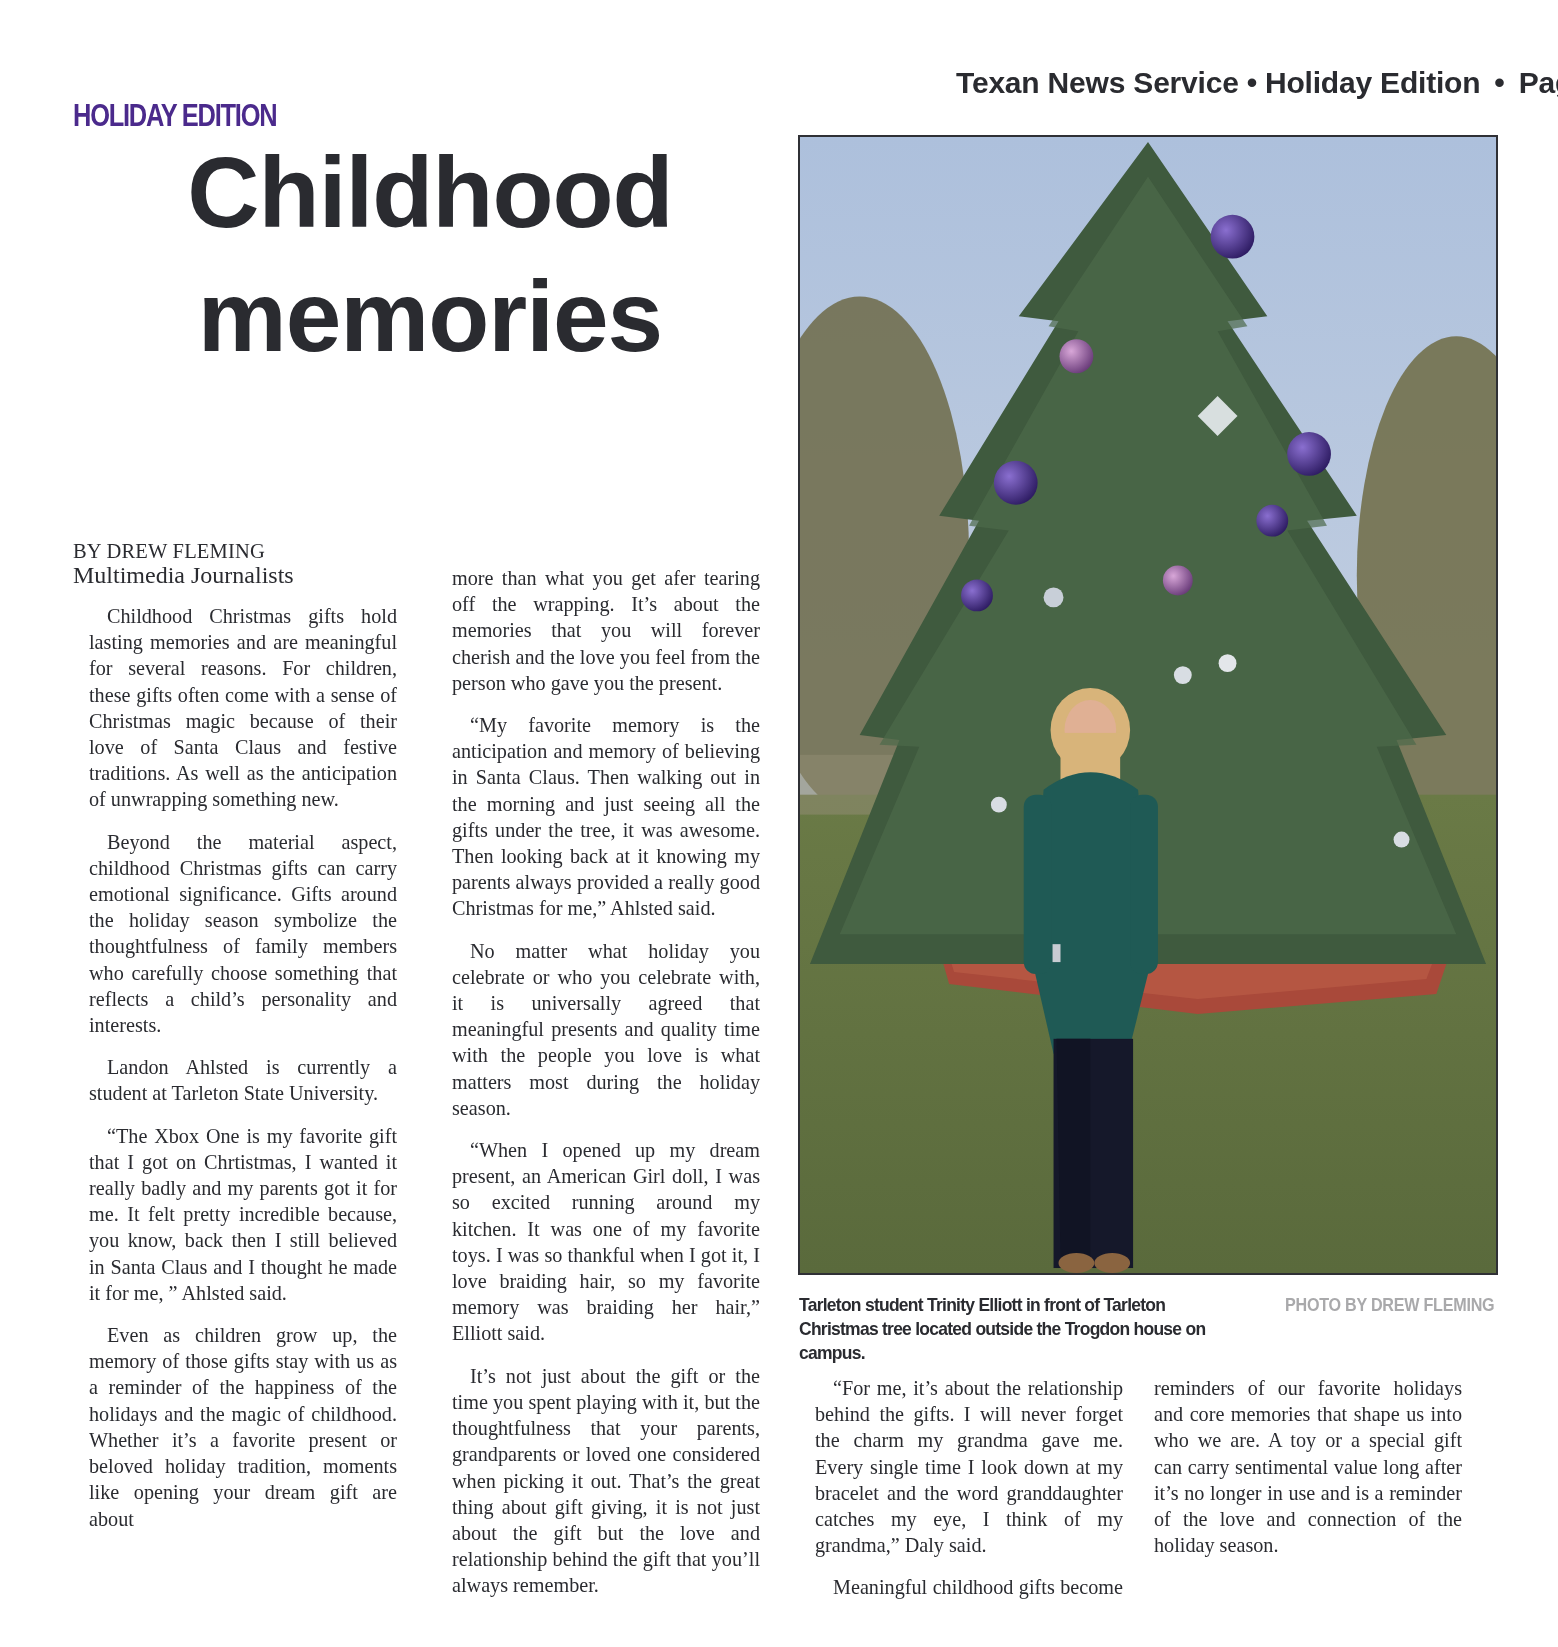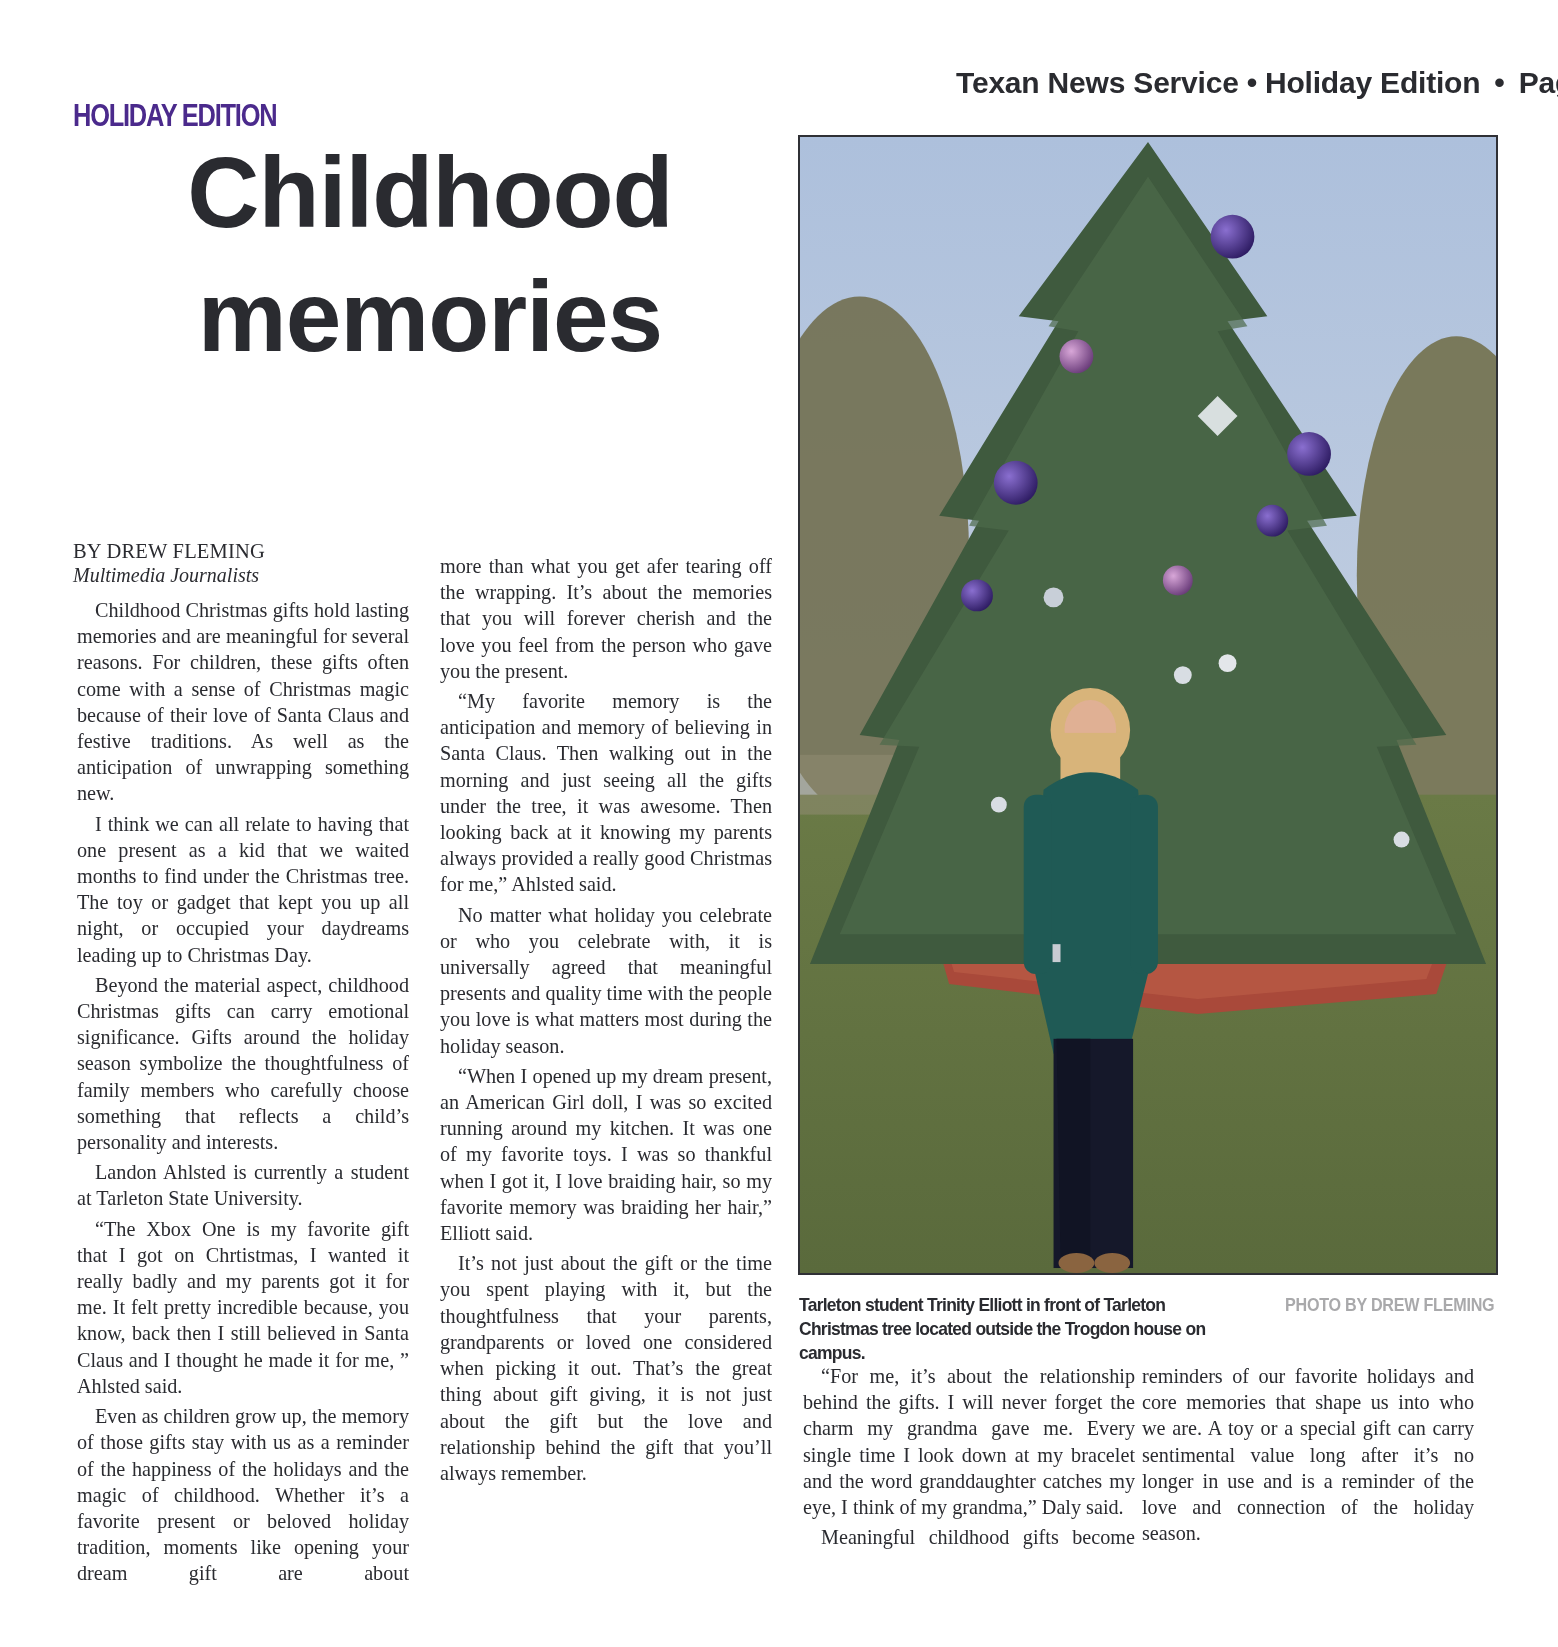--- a/index.html
+++ b/index.html
@@ -20,32 +20,32 @@
     position: absolute; left: 66px; top: 130px; width: 728px;
     font-family: "Liberation Sans", sans-serif; font-weight: bold; font-size: 100px;
     line-height: 124px; text-align: center; color: #2a2b30; letter-spacing: -1px;
     margin: 0;
   }
   .headline span { display: block; }
   .body-text {
     font-family: "Liberation Serif", serif; font-size: 20.2px; line-height: 26.2px;
     color: #2a2b30; text-align: justify;
   }
-  .body-text p { margin: 4px; text-indent: 18px; }
+  .body-text p { margin: 16px; text-indent: 18px; }
   .col { position: absolute; }
   .col1 { left: 73px; top: 539px; width: 340px; }
   .col2 { left: 436px; top: 549px; width: 340px; }
   .col3 { left: 799px; top: 1359px; width: 340px; }
   .col4 { left: 1138px; top: 1359px; width: 340px; }
   .byline {
     font-family: "Liberation Serif", serif; font-weight: normal; font-size: 20.5px;
     line-height: 24px; color: #2a2b30; letter-spacing: 0.2px;
   }
   .byline-role {
-    font-family: "Liberation Serif", serif; font-style: italic; font-size: 20px;
+    font-family: "Liberation Serif", serif; font-size: 24px;
     line-height: 24px; color: #2a2b30; margin-bottom: 10px;
   }
   .col1 .body-text p:first-child { }
   .photo {
     position: absolute; left: 798px; top: 135px; width: 700px; height: 1140px;
     border: 2px solid #2f3035; box-sizing: border-box; overflow: hidden;
     background: linear-gradient(#b7c7de 0%, #c8d3e2 40%, #9aa28a 55%, #58704a 65%, #5f6f42 75%, #6b7a45 100%);
   }
   .photo svg { display: block; width: 100%; height: 100%; }
   .caption {
@@ -73,21 +73,20 @@
 <h1 class="headline">
   <span>Childhood</span>
   <span>memories</span>
 </h1>
 
 <div class="col col1">
   <div class="byline">BY DREW FLEMING</div>
   <div class="byline-role">Multimedia Journalists</div>
   <div class="body-text">
     <p>Childhood Christmas gifts hold lasting memories and are meaningful for several reasons. For children, these gifts often come with a sense of Christmas magic because of their love of Santa Claus and festive traditions. As well as the anticipation of unwrapping something new.</p>
-    <p>I think we can all relate to having that one present as a kid that we waited months to find under the Christmas tree. The toy or gadget that kept you up all night, or occupied your daydreams leading up to Christmas Day.</p>
     <p>Beyond the material aspect, childhood Christmas gifts can carry emotional significance. Gifts around the holiday season symbolize the thoughtfulness of family members who carefully choose something that reflects a child’s personality and interests.</p>
     <p>Landon Ahlsted is currently a student at Tarleton State University.</p>
     <p>“The Xbox One is my favorite gift that I got on Chrtistmas, I wanted it really badly and my parents got it for me. It felt pretty incredible because, you know, back then I still believed in Santa Claus and I thought he made it for me, ” Ahlsted said.</p>
     <p style="text-align-last: justify;">Even as children grow up, the memory of those gifts stay with us as a reminder of the happiness of the holidays and the magic of childhood. Whether it’s a favorite present or beloved holiday tradition, moments like opening your dream gift are about</p>
   </div>
 </div>
 
 <div class="col col2 body-text">
   <p style="text-indent:0;">more than what you get afer tearing off the wrapping. It’s about the memories that you will forever cherish and the love you feel from the person who gave you the present.</p>
   <p>“My favorite memory is the anticipation and memory of believing in Santa Claus. Then walking out in the morning and just seeing all the gifts under the tree, it was awesome. Then looking back at it knowing my parents always provided a really good Christmas for me,” Ahlsted said.</p>

